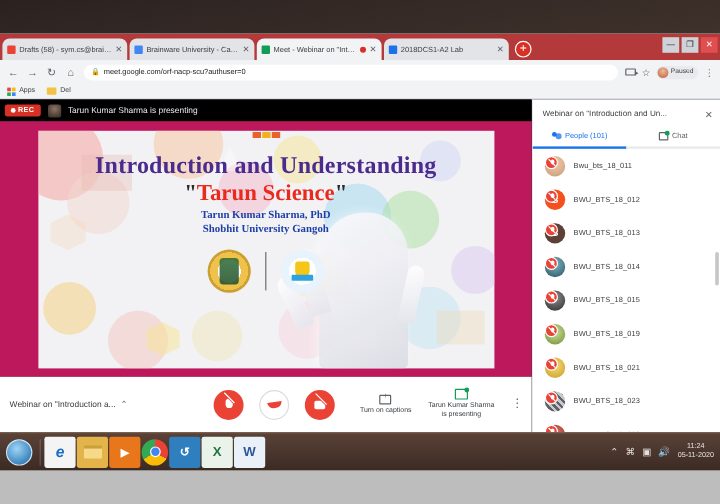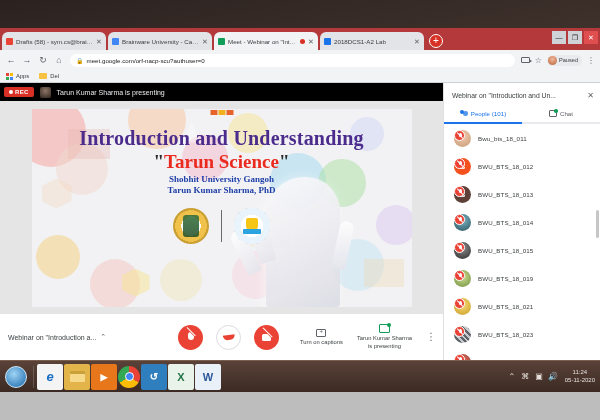--- a/index.html
+++ b/index.html
@@ -103,21 +103,21 @@
     display: flex; align-items: center; gap: 2px;
     background: #d93025; color: #fff; border-radius: 2px;
     padding: 2px 5px; font-size: 6px; font-weight: bold; letter-spacing: .3px;
   }
   .rec-dot { width: 4px; height: 4px; border-radius: 50%; background: #fff; }
   .presenter-av { width: 11px; height: 11px; border-radius: 2px;
     background: radial-gradient(circle at 50% 35%, #8e7566 0%, #46382f 75%); }
   .presenter-text { color: #e8eaed; font-size: 7px; }
 
   
-  .slide-wrap { position: relative; height: 213px; background: #e5e5e5;
+  .slide-wrap { position: relative; height: 213px; background: #be185d;
     display: flex; align-items: center; justify-content: center; }
   .slide {
     position: relative; width: 380px; height: 198px; overflow: hidden;
     background: #f2f2f4;
   }
   .slide-bg { position: absolute; inset: 0; overflow: hidden; }
   .blob { position: absolute; border-radius: 50%; opacity: .55; }
   .sq { position: absolute; opacity: .5; }
   .slide-tag {
     position: absolute; top: 1px; left: 50%; transform: translateX(-50%);
@@ -365,22 +365,22 @@
               <div class="finger" style="left:-14px;top:30px;width:17px;height:56px;transform:rotate(-16deg)"></div>
               <div class="finger" style="left:-28px;top:52px;width:15px;height:46px;transform:rotate(-26deg)"></div>
               <div class="finger" style="right:-10px;top:44px;width:14px;height:48px;transform:rotate(12deg)"></div>
             </div>
 
             <div class="slide-content">
               <div class="t1">Introduction and Understanding</div>
               <div class="t2">
                 <span class="q">"</span><span>Tarun Science</span><span class="q">"</span>
               </div>
+              <div class="t4">Tarun Kumar Sharma, PhD</div>
               <div class="t4">Shobhit University Gangoh</div>
-              <div class="t4">Tarun Kumar Sharma, PhD</div>
               <div class="logos">
                 <div class="logo-a"></div>
                 <div class="logo-sep"></div>
                 <div class="logo-b"></div>
               </div>
             </div>
           </div>
         </div>
 
         <div class="meetbar">

